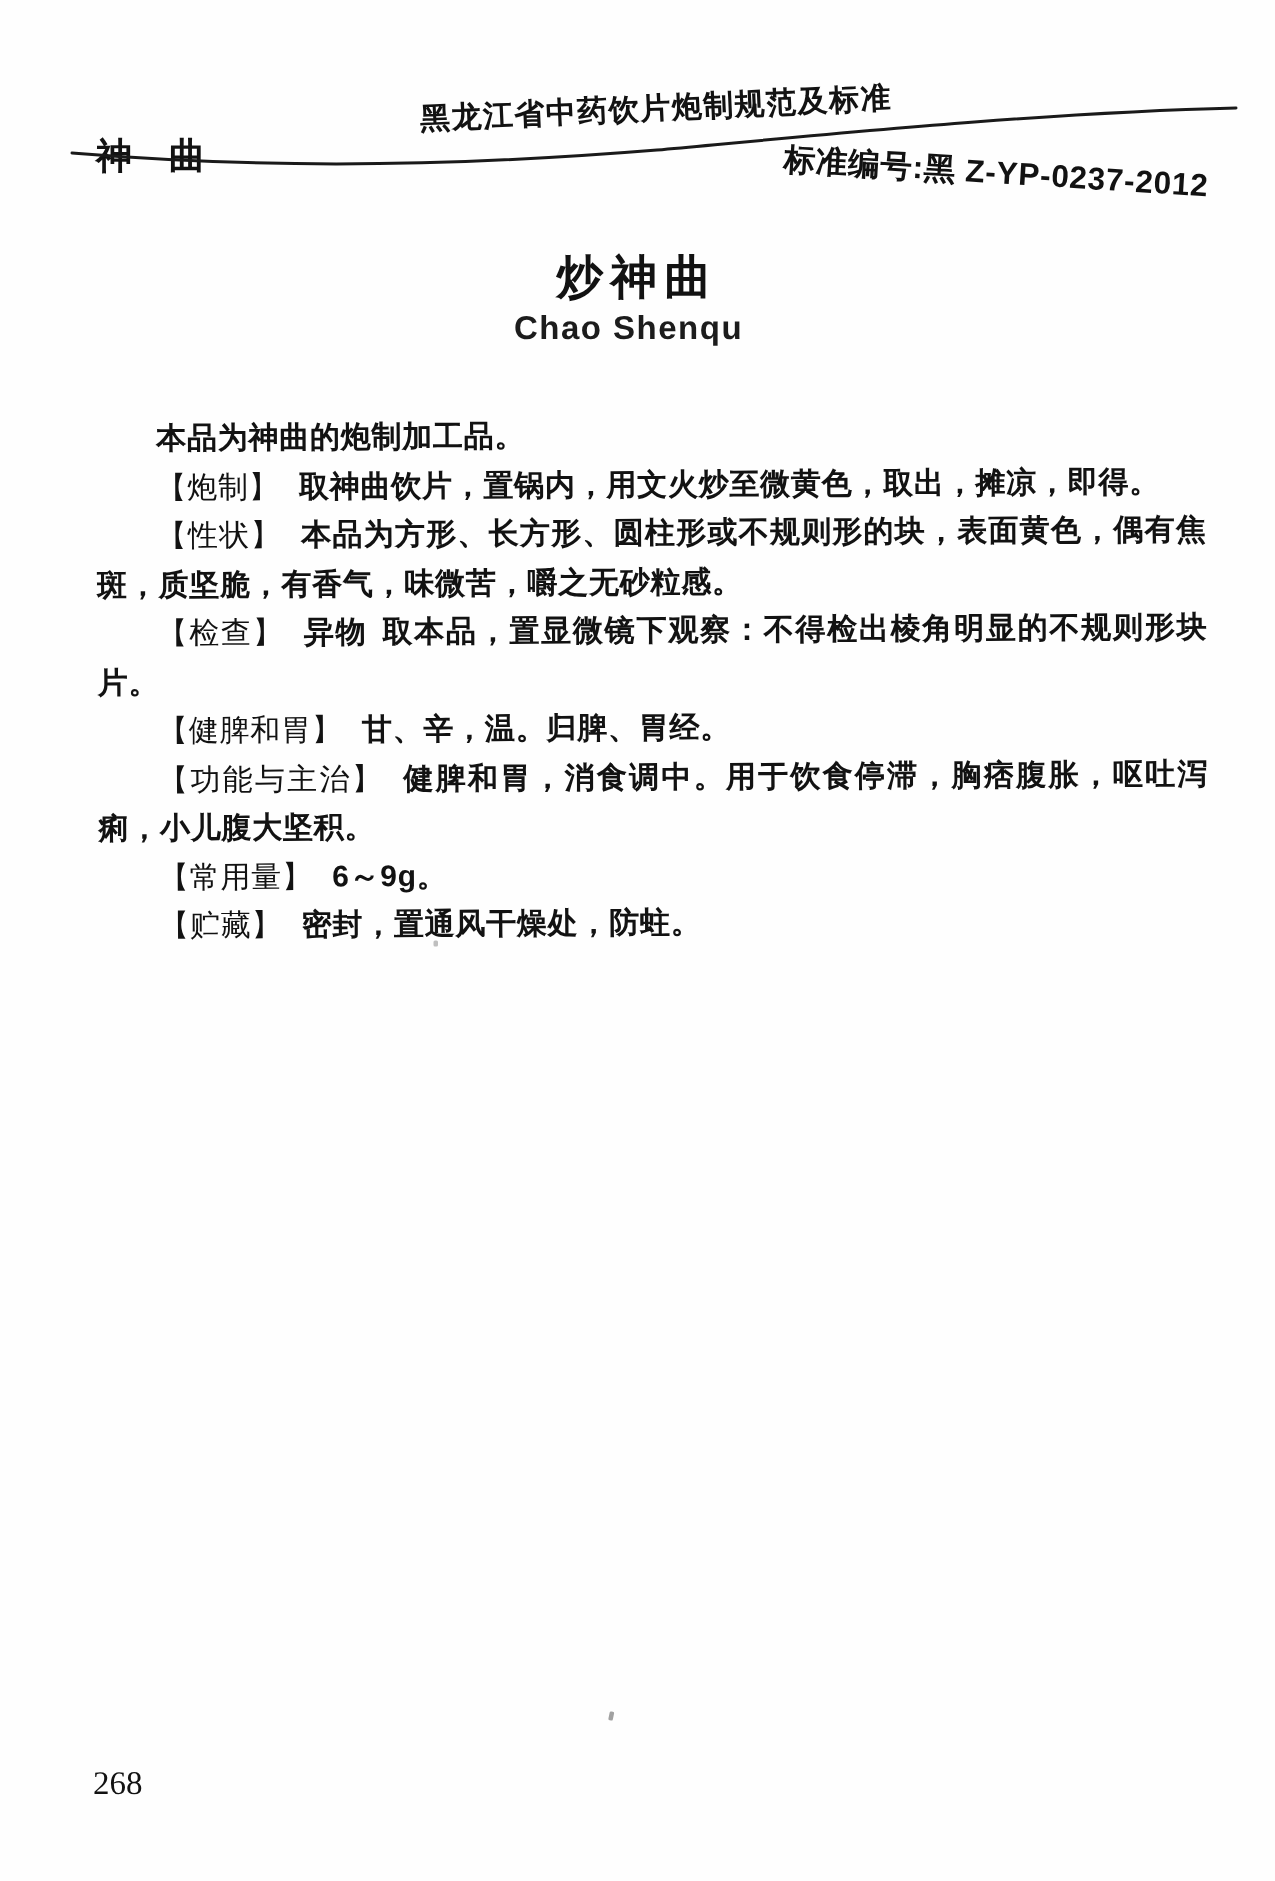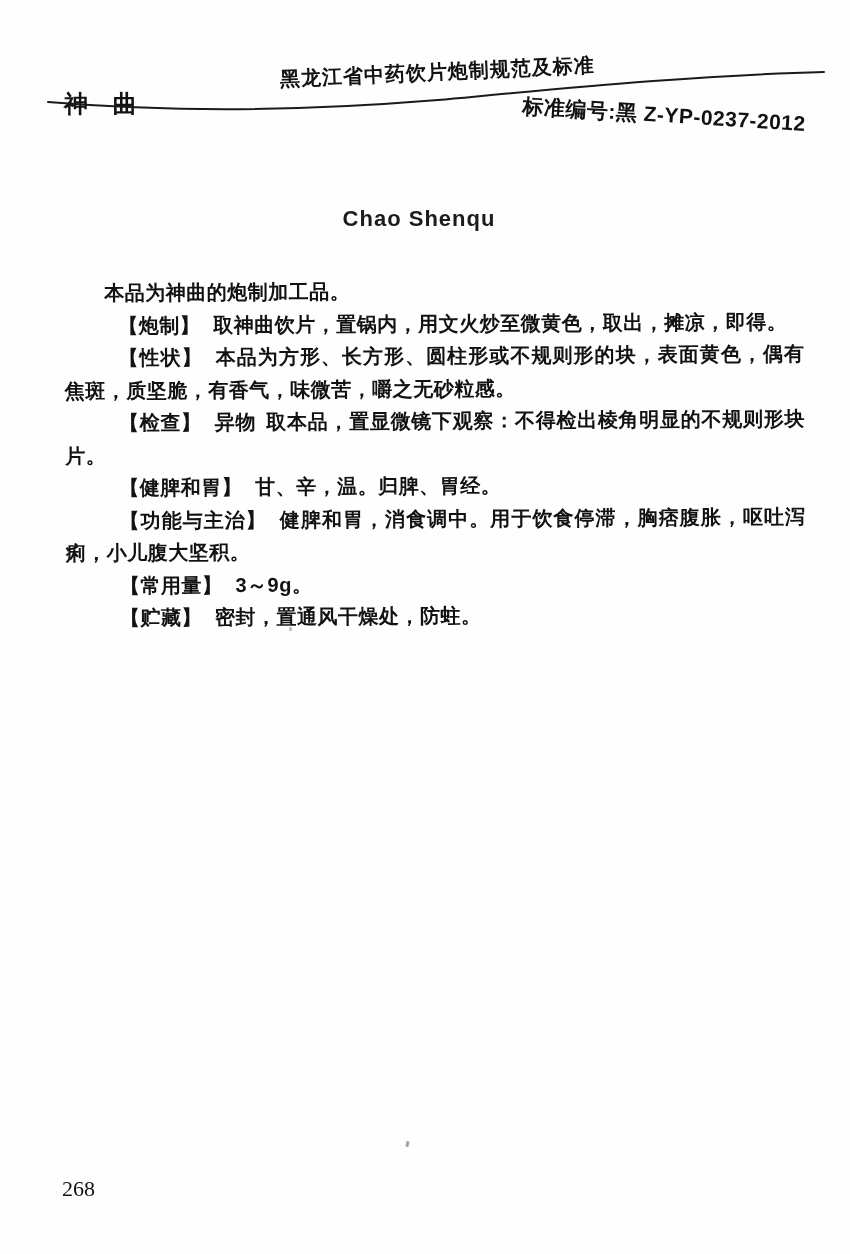--- a/index.html
+++ b/index.html
@@ -33,21 +33,21 @@
     font-size:22px; font-weight:600; letter-spacing:1px; color:#1c1c1c;
   }
   
   .content{
     position:absolute; left:64px; top:277px; width:740px;
     font-size:20px; line-height:32.5px; font-weight:600;
     text-align:justify; letter-spacing:0.5px;
     transform:rotate(-0.35deg); transform-origin:left top;
   }
   .content p{ margin:0; text-indent:2em; }
-  .para-label{ font-weight:700; margin-right:13px;margin-left:14px; }
+  .para-label{ font-weight:400; margin-right:13px; }
   .para-label:empty{ display:none; }
   .para-sublabel{ font-weight:800; margin-right:10px; }
   
   .page-number{
     position:absolute; left:62px; top:1176px;
     font-family:"Liberation Serif", serif; font-size:22px; font-weight:400;
   }
   
   .speck{ position:absolute; background:#8a8a8a; border-radius:1px; }
   .speck-mid{ left:289px; top:627px; width:3px; height:4px; opacity:.55; }
@@ -60,36 +60,37 @@
 
   <div class="section-title">神 曲</div>
   <div class="book-title">黑龙江省中药饮片炮制规范及标准</div>
 
   <svg class="header-rule" width="792" height="52" viewBox="0 0 792 52" aria-hidden="true">
     <path d="M 10 36 C 120 45, 240 47, 400 34 C 520 23, 660 9, 786 6" fill="none" stroke="#1a1a1a" stroke-width="2" stroke-linecap="round"></path>
   </svg>
 
   <div class="standard-number">标准编号:黑 Z-YP-0237-2012</div>
 
+  <div class="doc-title">炒神曲</div>
   <div class="doc-pinyin">Chao Shenqu</div>
 
   <div class="content">
     <p><span>本品为神曲的炮制加工品。</span></p>
 
     <p><span class="para-label">【炮制】</span><span>取神曲饮片，置锅内，用文火炒至微黄色，取出，摊凉，即得。</span></p>
 
     <p><span class="para-label">【性状】</span><span>本品为方形、长方形、圆柱形或不规则形的块，表面黄色，偶有焦斑，质坚脆，有香气，味微苦，嚼之无砂粒感。</span></p>
 
     <p><span class="para-label">【检查】</span><span class="para-sublabel">异物</span><span>取本品，置显微镜下观察：不得检出棱角明显的不规则形块片。</span></p>
 
     <p><span class="para-label">【健脾和胃】</span><span>甘、辛，温。归脾、胃经。</span></p>
 
     <p><span class="para-label">【功能与主治】</span><span>健脾和胃，消食调中。用于饮食停滞，胸痞腹胀，呕吐泻痢，小儿腹大坚积。</span></p>
 
-    <p><span class="para-label">【常用量】</span><span>3～9g。</span></p>
+    <p><span class="para-label">【常用量】</span><span>6～9g。</span></p>
 
     <p><span class="para-label">【贮藏】</span><span>密封，置通风干燥处，防蛀。</span></p>
   </div>
 
   <div class="page-number">268</div>
 
   <div class="speck speck-mid"></div>
   <div class="speck speck-low"></div>
 </div>
 

